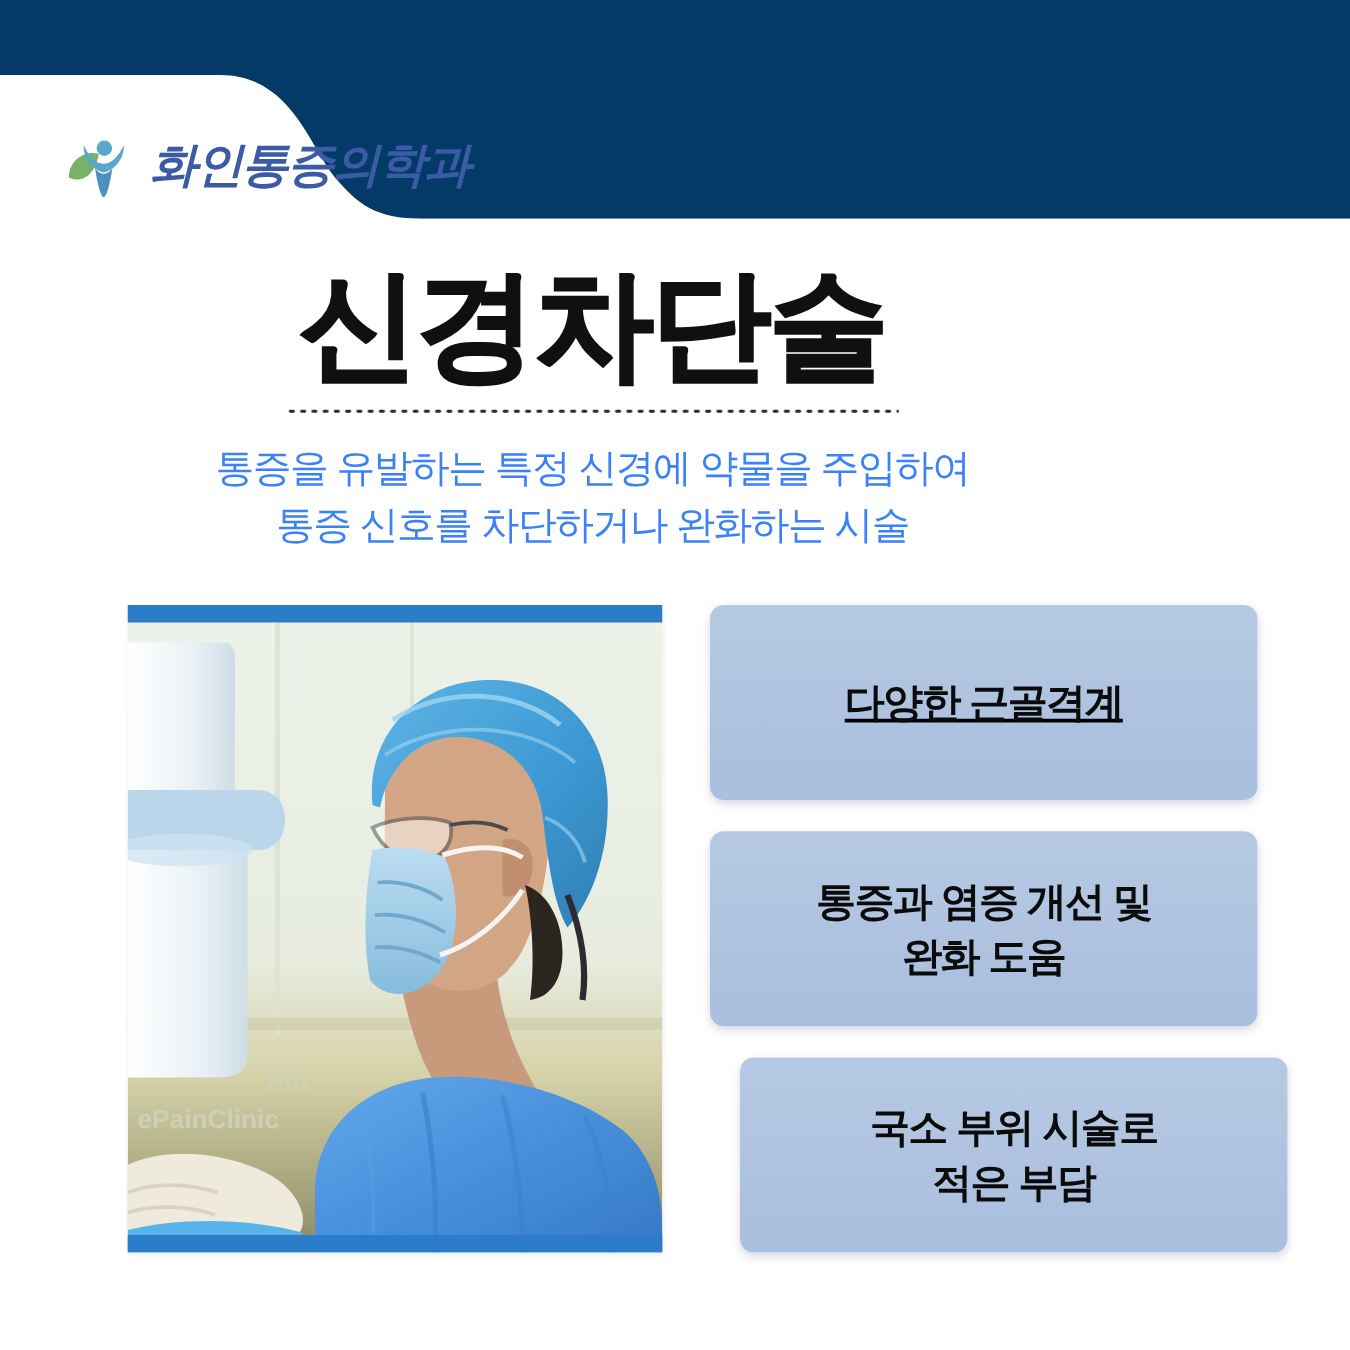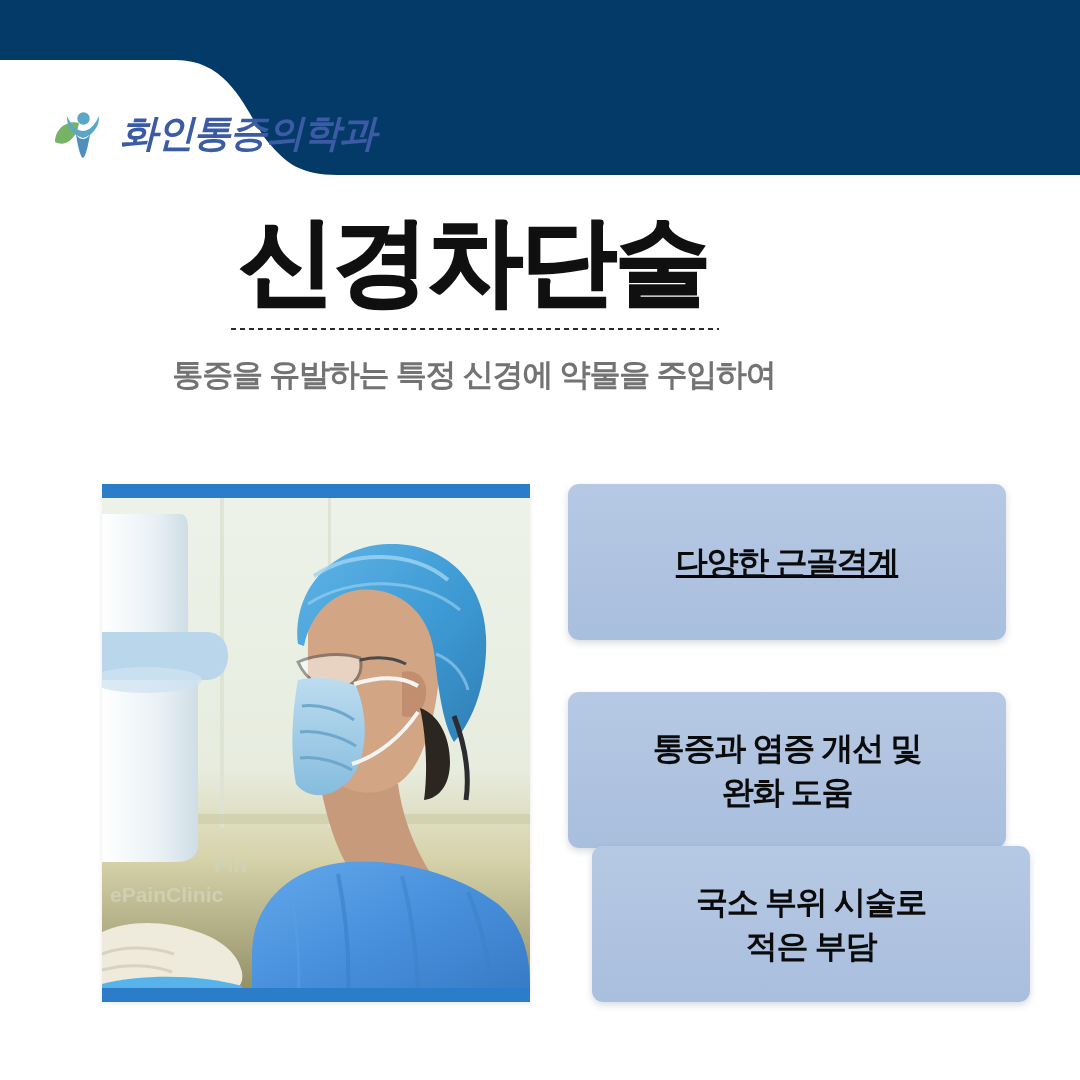--- a/index.html
+++ b/index.html
@@ -76,22 +76,22 @@
     height: 4px;
     margin: 18px auto 0 auto;
     background-image: radial-gradient(#2a2a2a 40%, transparent 42%);
     background-size: 9px 4px;
     background-repeat: repeat-x;
     background-position: 0 50%;
   }
   .subtitle {
     margin: 22px 0 0 0;
     font-size: 31px;
-    font-weight: 700;
-    color: #737373;
+    font-weight: 400;
+    color: #3b82f6;
     letter-spacing: -1.2px;
     line-height: 1.45;
   }
 
   
   .content {
     position: absolute;
     top: 484px;
     left: 0;
     width: 1080px;
@@ -148,21 +148,21 @@
     height: 156px;
     background: linear-gradient(180deg, #B6C9E4 0%, #AFC3E0 55%, #A9BFDE 100%);
     border-radius: 11px;
     box-shadow: 0 3px 7px rgba(90,100,125,0.24);
     display: flex;
     align-items: center;
     justify-content: center;
     text-align: center;
   }
   .feature-box:nth-child(1) { top: 0px; text-decoration: underline; }
-  .feature-box:nth-child(2) { top: 181px; margin-top: 27px; }
+  .feature-box:nth-child(2) { top: 181px; }
   .feature-box:nth-child(3) { top: 362px; margin-left: 24px; }
 
   .feature-text {
     font-size: 32px;
     font-weight: 900;
     color: #0b0b0b;
     letter-spacing: -1.3px;
     line-height: 1.38;
     white-space: pre-line;
     padding: 0 14px;
@@ -191,21 +191,21 @@
       <path d="M24,28 C24,28 27,50 31,52 C35,50 38,28 38,28
                C36,32 33,33 31,33 C29,33 26,32 24,28 Z" fill="#4E8FBE"></path>
     </svg>
     <span class="logo-text">화인통증의학과</span>
   </div>
 </div>
 
 <div class="title-block">
   <h1 class="main-title">신경차단술</h1>
   <div class="dotted-divider"></div>
-  <p class="subtitle"><span>통증을 유발하는 특정 신경에 약물을 주입하여</span><br></p>
+  <p class="subtitle"><span>통증을 유발하는 특정 신경에 약물을 주입하여</span><br><span>통증 신호를 차단하거나 완화하는 시술</span></p>
 </div>
 
 <div class="content">
 
   <div class="photo-card">
     <div class="photo-bar-top"></div>
 
     <svg class="photo-img" viewBox="0 0 428 518" preserveAspectRatio="none">
       <defs>
         <linearGradient id="wallg" x1="0" y1="0" x2="0" y2="1">

